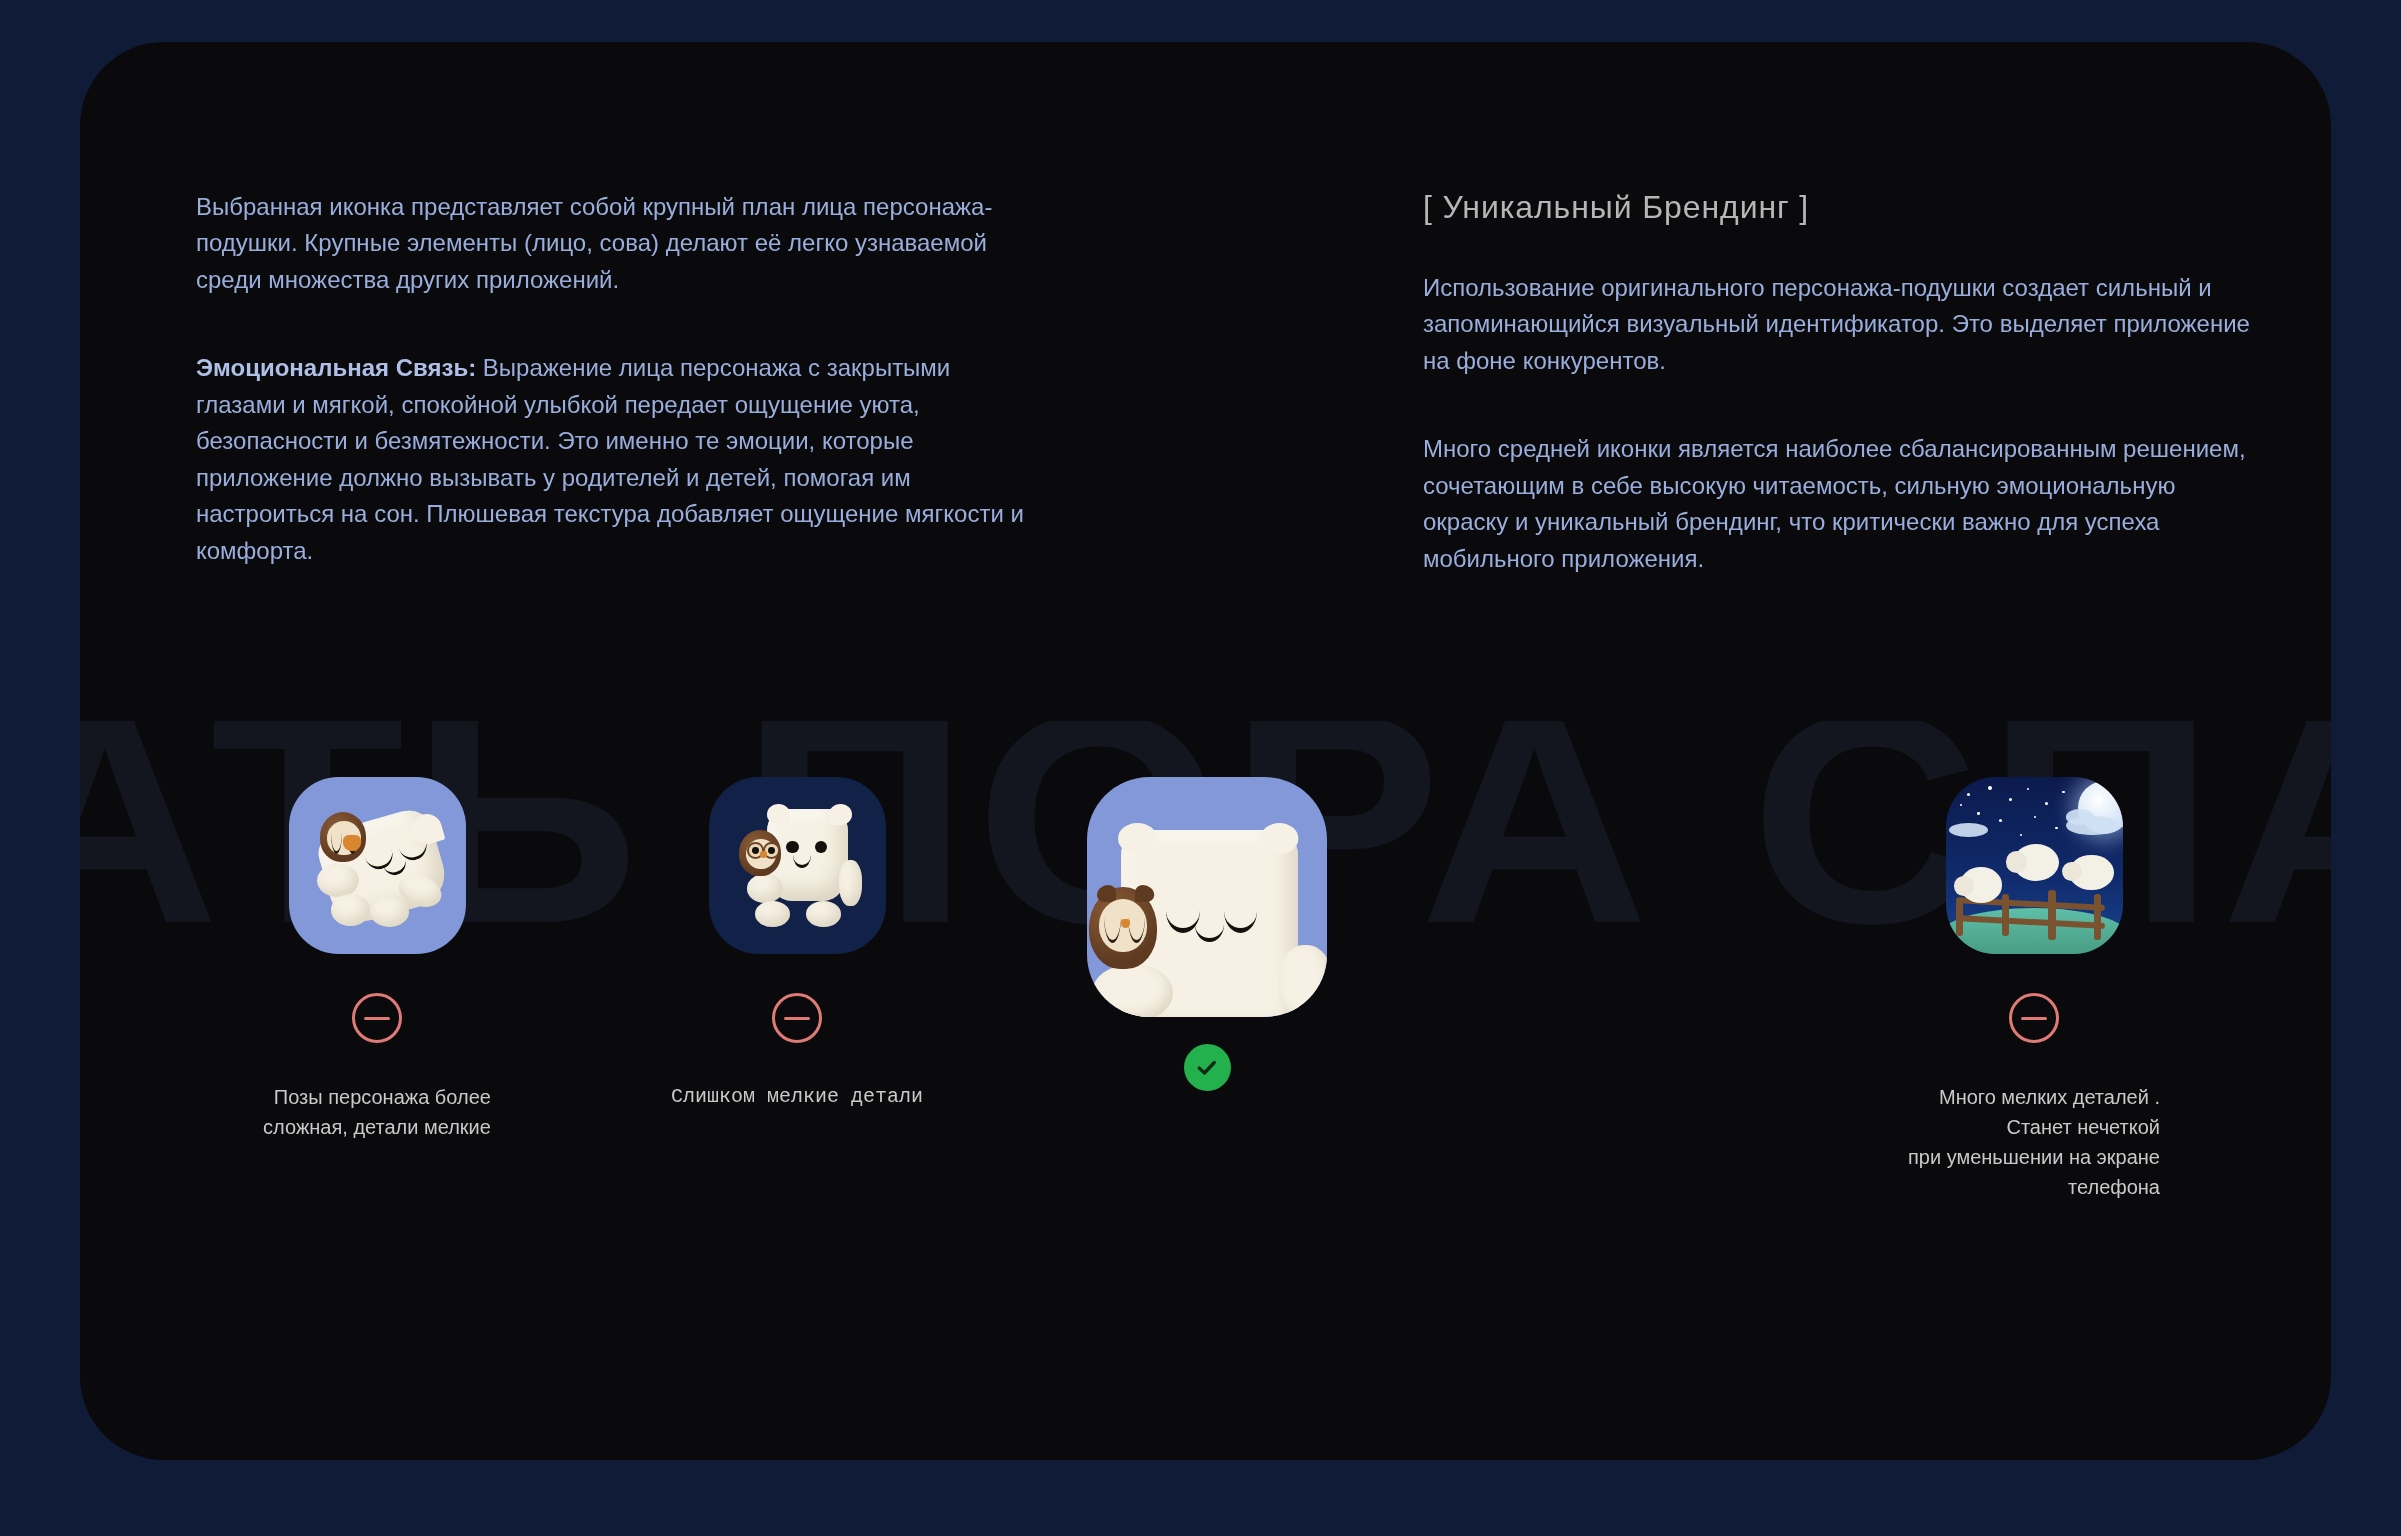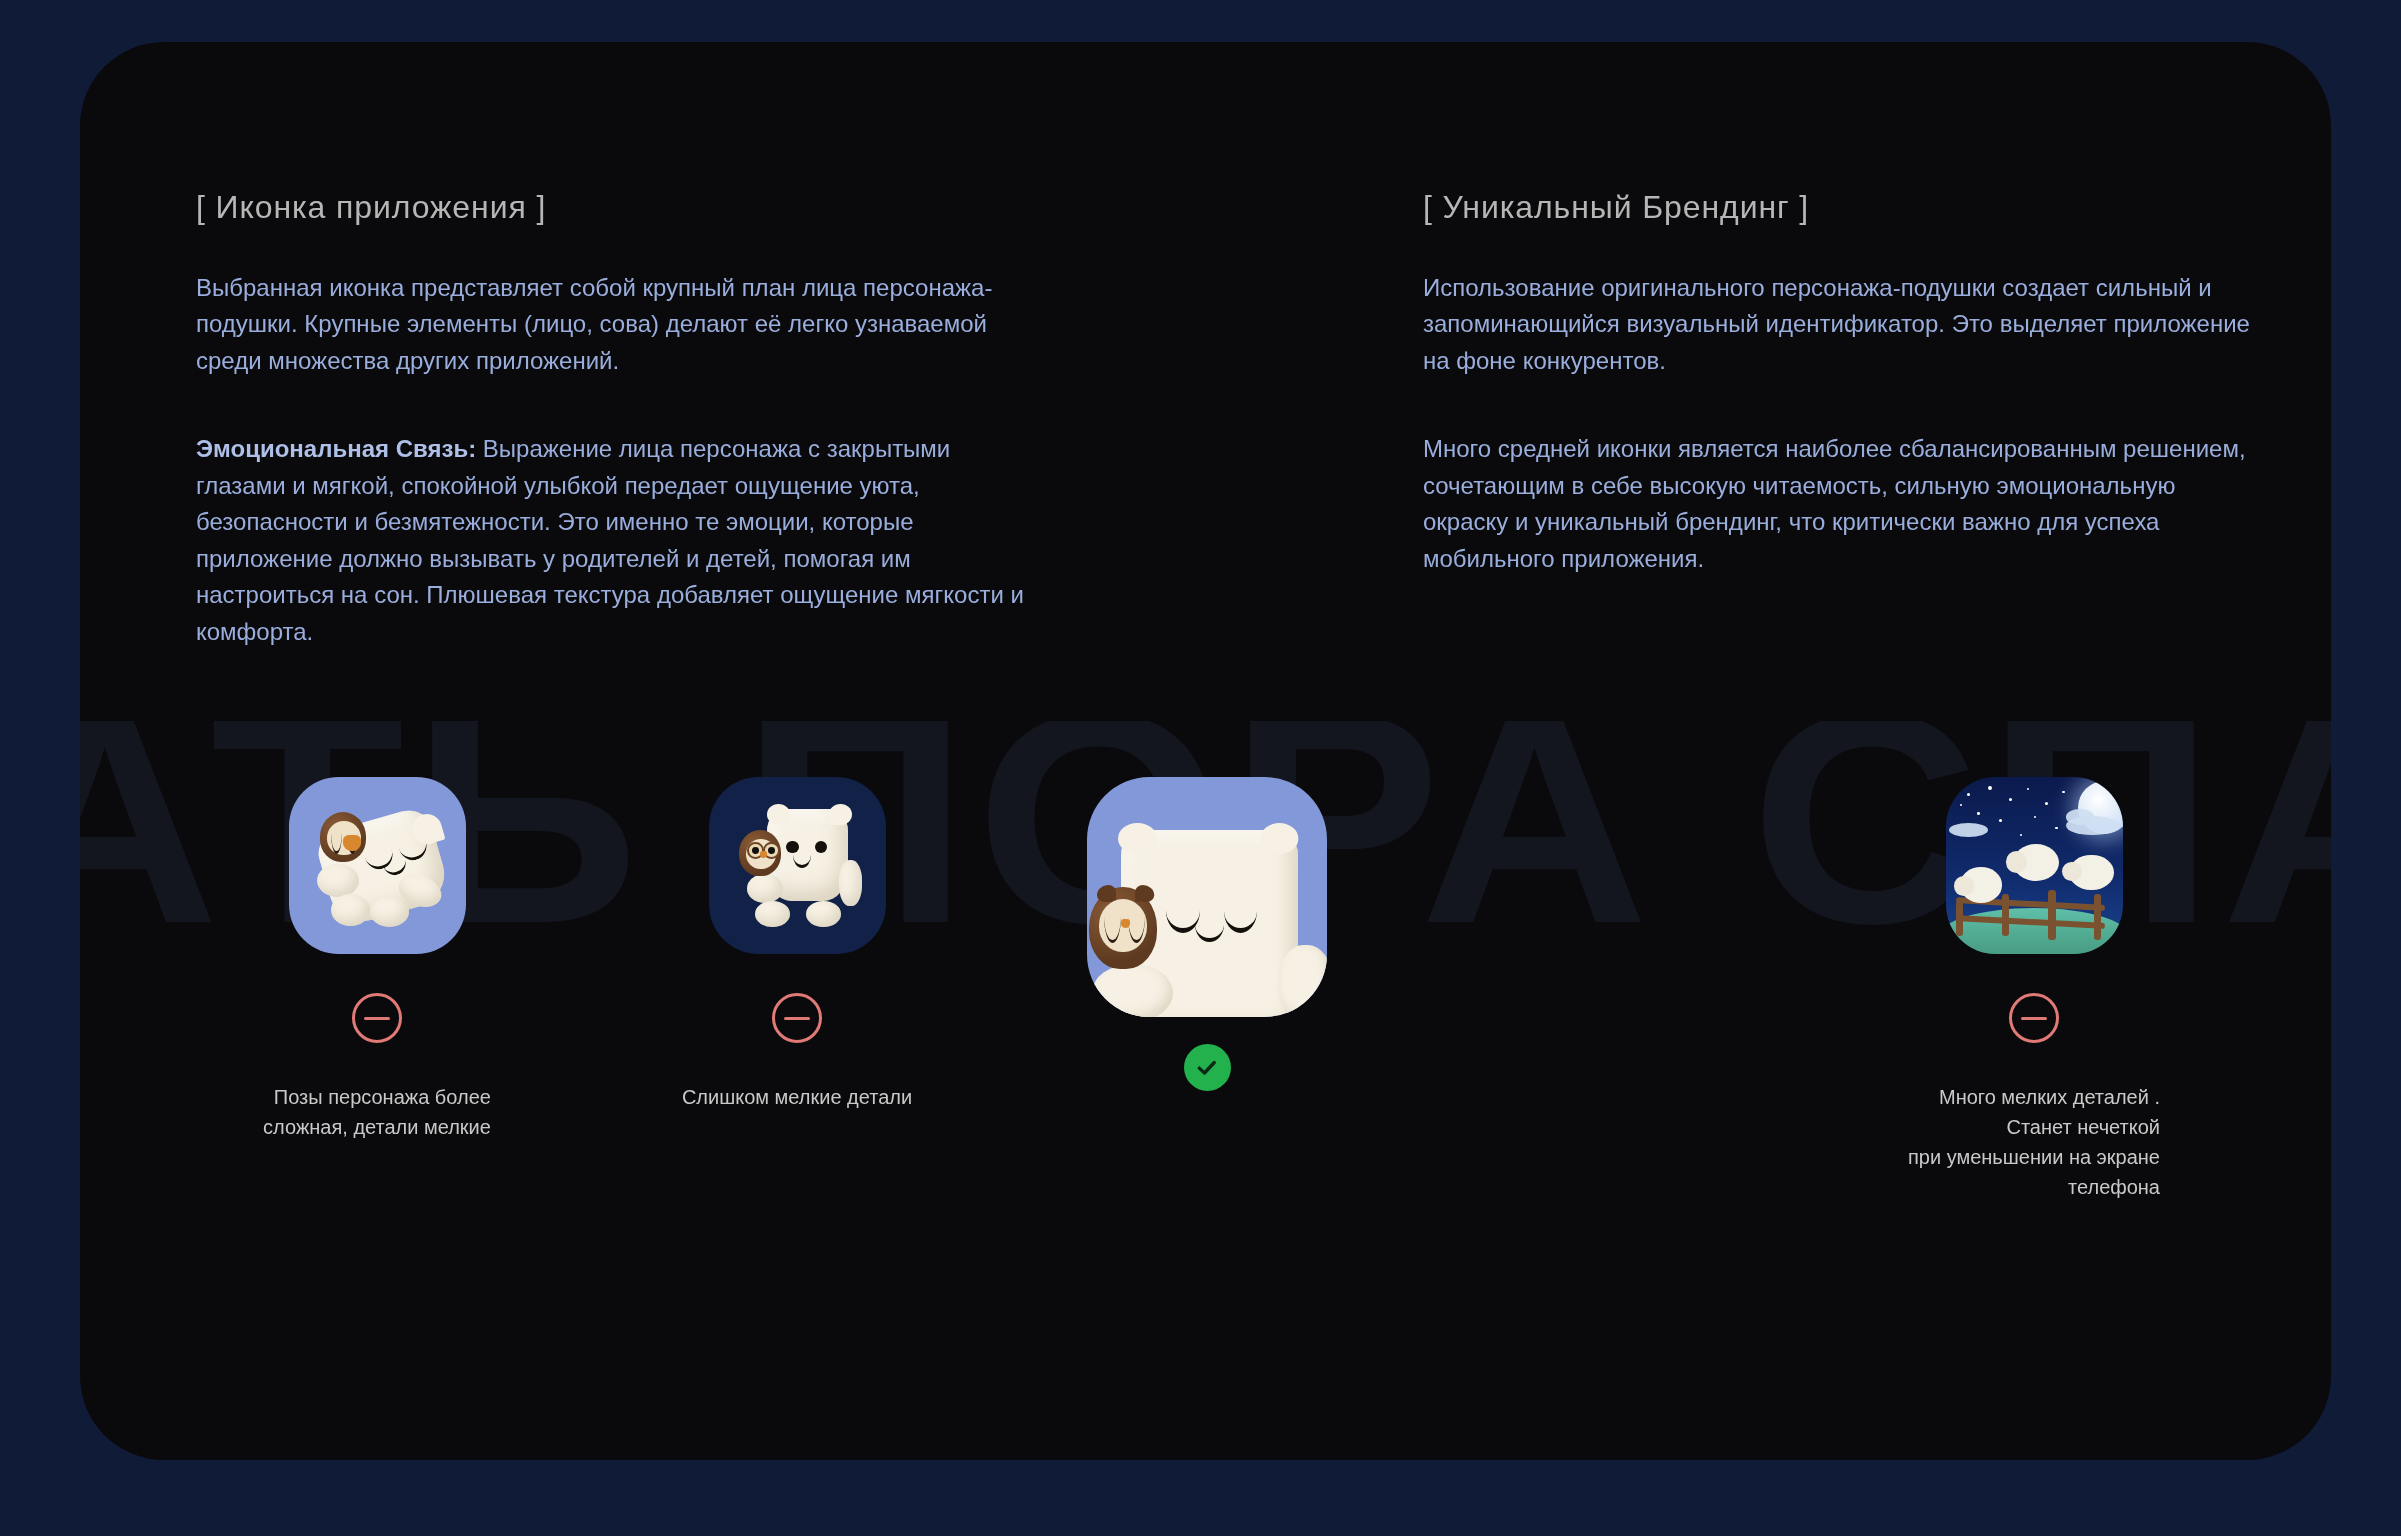--- a/index.html
+++ b/index.html
@@ -60,21 +60,21 @@
 
   
   .row{
     position:absolute;left:0;top:735px;width:2251px;height:600px;
   }
   .slot{
     position:absolute;top:0;
     display:flex;flex-direction:column;align-items:center;
   }
   .slot-1{left:147px;width:300px;}
-  .slot-2{left:567px;width:300px;}
+  .slot-2{left:567px;width:300px;font-family:Liberation Mono, monospace;}
   .slot-3{left:947px;width:360px;}
   .slot-4{left:1385px;width:300px;}
   .slot-5{left:1804px;width:300px;}
 
   .tile{
     border-radius:28%;
     overflow:hidden;position:relative;
     flex:0 0 auto;
   }
   .tile.sm{width:177px;height:177px;}
@@ -145,21 +145,20 @@
 <div class="stage">
   <div class="card">
 
     <div class="watermark">
       <span>АТЬ ПОРА СПАТЬ ПОРА СПАТЬ</span>
     </div>
 
     <div class="cols">
 
       <div class="col col-left">
-        <h2>[ Иконка приложения ]</h2>
         <p>Выбранная иконка представляет собой крупный план лица персонажа-подушки.  Крупные элементы (лицо, сова) делают её легко узнаваемой среди множества других приложений.</p>
         <p><b>Эмоциональная Связь:</b><span> Выражение лица персонажа с закрытыми глазами и мягкой, спокойной улыбкой передает ощущение уюта, безопасности и безмятежности. Это именно те эмоции, которые приложение должно вызывать у родителей и детей, помогая им настроиться на сон. Плюшевая текстура добавляет ощущение мягкости и комфорта.</span></p>
       </div>
 
       <div class="col col-right">
         <h2>[ Уникальный Брендинг ]</h2>
         <p>Использование оригинального персонажа-подушки создает сильный и запоминающийся визуальный идентификатор. Это выделяет приложение на фоне конкурентов.</p>
         <p>Много средней иконки является наиболее сбалансированным решением, сочетающим в себе высокую читаемость, сильную эмоциональную окраску и уникальный брендинг, что критически важно для успеха мобильного приложения.</p>
       </div>
     </div>

